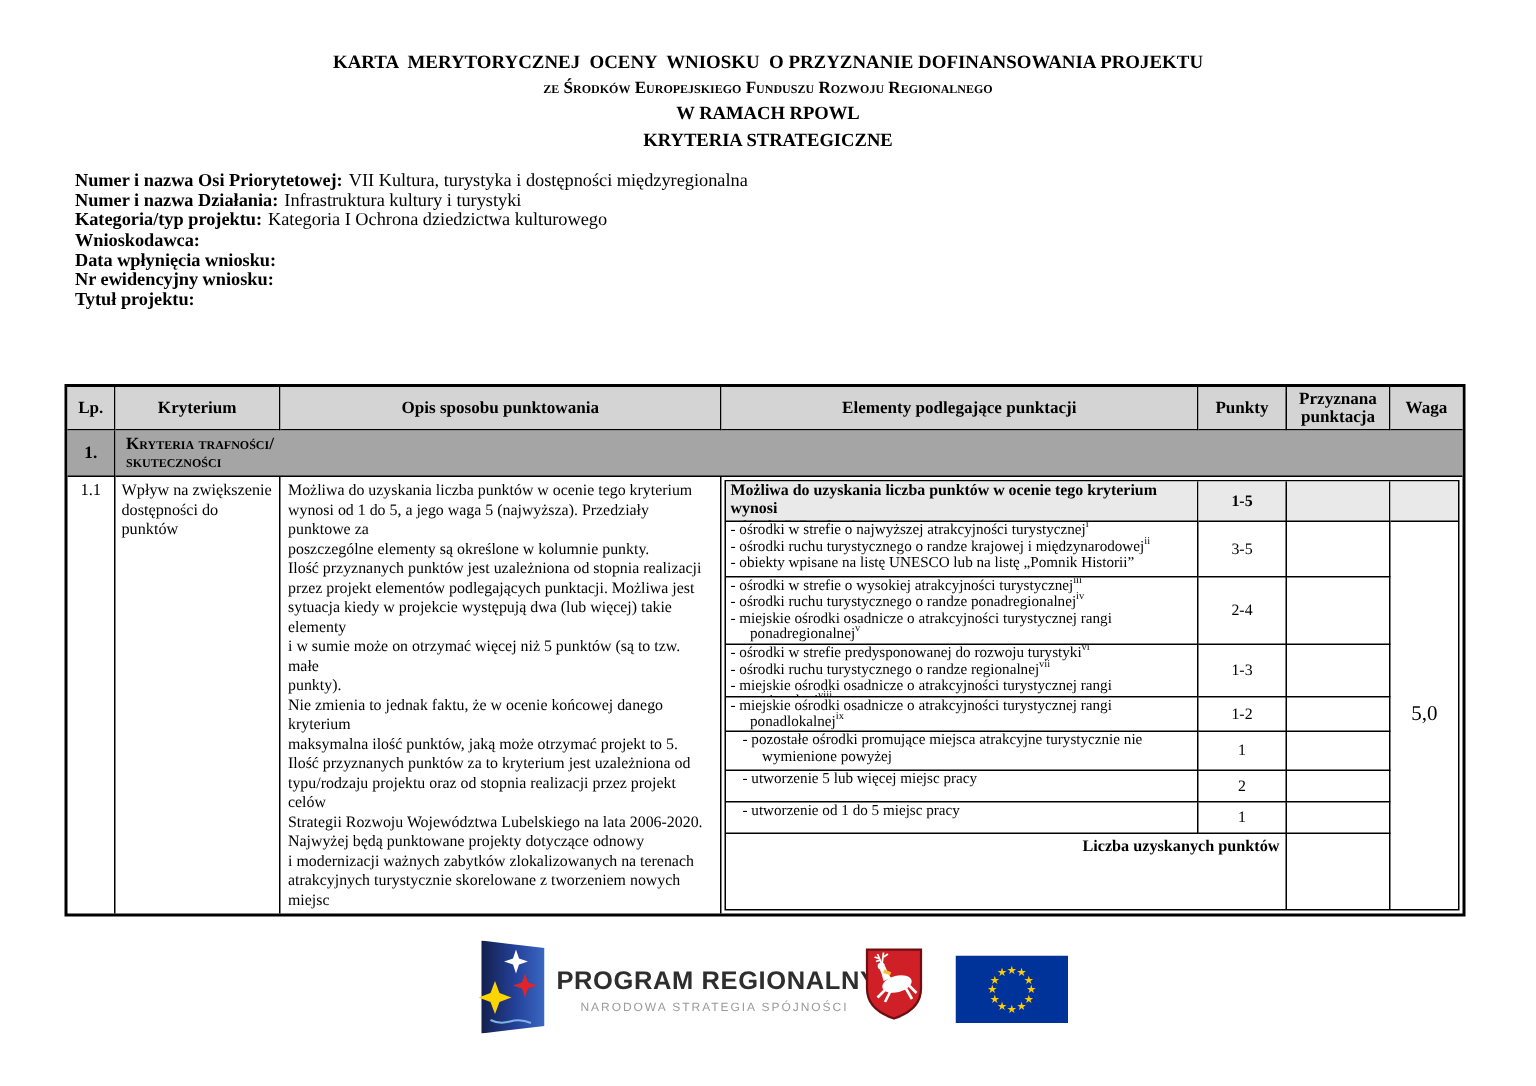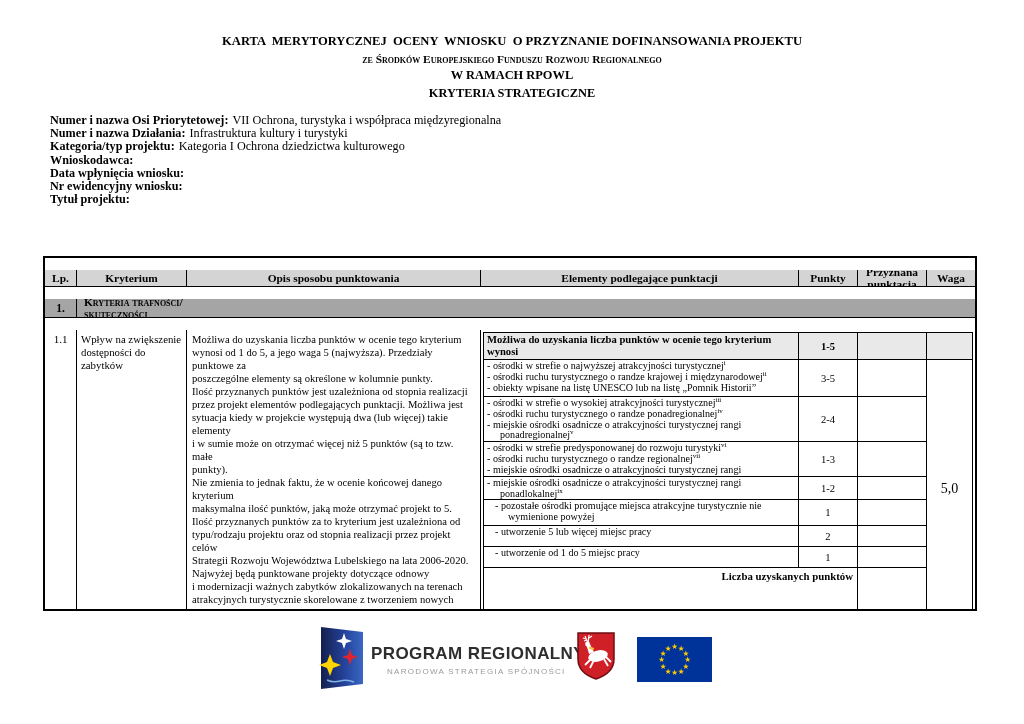--- a/index.html
+++ b/index.html
@@ -14,21 +14,21 @@
 
   
   .meta{position:absolute;left:50px;top:114px;font-size:12.2px;line-height:13.2px;}
   .meta-line .lbl{font-weight:bold;margin-right:4px;}
 
   
   .tbl{position:absolute;left:43px;top:256px;width:930px;height:351px;
        border:2px solid #000;box-sizing:content-box;
        display:grid;grid-template-columns:32px 110px 294px 318px 59px 69px 48px;
        grid-template-rows:29px 31px 291px;}
-  .tbl>div{box-sizing:border-box;border-right:1px solid #000;border-bottom:1px solid #000;overflow:hidden;margin-top:12px;}
+  .tbl>div{box-sizing:border-box;border-right:1px solid #000;border-bottom:1px solid #000;overflow:hidden;}
   .tbl>.last-col{border-right:none;}
   .tbl>.last-row{border-bottom:none;}
   .th{background:#d4d4d4;display:flex;align-items:center;justify-content:center;text-align:center;
       font-weight:bold;font-size:11.4px;line-height:12px;white-space:pre-line;}
   .sec{background:#a5a5a5;}
   .sec-num{display:flex;align-items:center;justify-content:center;font-weight:bold;font-size:11.5px;}
   .sec-lbl{display:flex;align-items:center;padding-left:7px;font-weight:bold;font-size:11.4px;
            line-height:12px;font-variant:small-caps;white-space:pre-line;grid-column:2/8;}
   .lp-cell{font-size:11px;text-align:center;padding-top:3px;}
   .kry-cell{font-size:10.8px;line-height:13px;padding:3px 4px;white-space:pre-line;}
@@ -68,21 +68,21 @@
 <div class="page">
 
   <div class="doc-title">
     <div class="t1">KARTA  MERYTORYCZNEJ  OCENY  WNIOSKU  O PRZYZNANIE DOFINANSOWANIA PROJEKTU</div>
     <div class="t2">ze Środków Europejskiego Funduszu Rozwoju Regionalnego</div>
     <div class="t3">W RAMACH RPOWL</div>
     <div class="t4">KRYTERIA STRATEGICZNE</div>
   </div>
 
   <div class="meta">
-    <div class="meta-line"><span class="lbl">Numer i nazwa Osi Priorytetowej:</span><span>VII Ochrona, turystyka i współpraca międzyregionalna</span></div>
+    <div class="meta-line"><span class="lbl">Numer i nazwa Osi Priorytetowej:</span><span>VII Kultura, turystyka i dostępności międzyregionalna</span></div>
     <div class="meta-line"><span class="lbl">Numer i nazwa Działania:</span><span>Infrastruktura kultury i turystyki</span></div>
     <div class="meta-line"><span class="lbl">Kategoria/typ projektu:</span><span>Kategoria I Ochrona dziedzictwa kulturowego</span></div>
     <div class="meta-line"><span class="lbl">Wnioskodawca:</span><span></span></div>
     <div class="meta-line"><span class="lbl">Data wpłynięcia wniosku:</span><span></span></div>
     <div class="meta-line"><span class="lbl">Nr ewidencyjny wniosku:</span><span></span></div>
     <div class="meta-line"><span class="lbl">Tytuł projektu:</span><span></span></div>
   </div>
 
   <div class="tbl">
 
@@ -95,21 +95,21 @@
 punktacja</div>
     <div class="th last-col">Waga</div>
 
     <div class="sec sec-num">1.</div>
     <div class="sec sec-lbl last-col">Kryteria trafności/
 skuteczności</div>
 
     <div class="lp-cell last-row">1.1</div>
     <div class="kry-cell last-row">Wpływ na zwiększenie
 dostępności do
-zabytków</div>
+punktów</div>
     <div class="opis-cell last-row">Możliwa do uzyskania liczba punktów w ocenie tego kryterium
 wynosi od 1 do 5, a jego waga 5 (najwyższa). Przedziały punktowe za
 poszczególne elementy są określone w kolumnie punkty.
 Ilość przyznanych punktów jest uzależniona od stopnia realizacji
 przez projekt elementów podlegających punktacji. Możliwa jest
 sytuacja kiedy w projekcie występują dwa (lub więcej) takie elementy
 i w sumie może on otrzymać więcej niż 5 punktów (są to tzw. małe
 punkty).
 Nie zmienia to jednak faktu, że w ocenie końcowej danego kryterium
 maksymalna ilość punktów, jaką może otrzymać projekt to 5.

